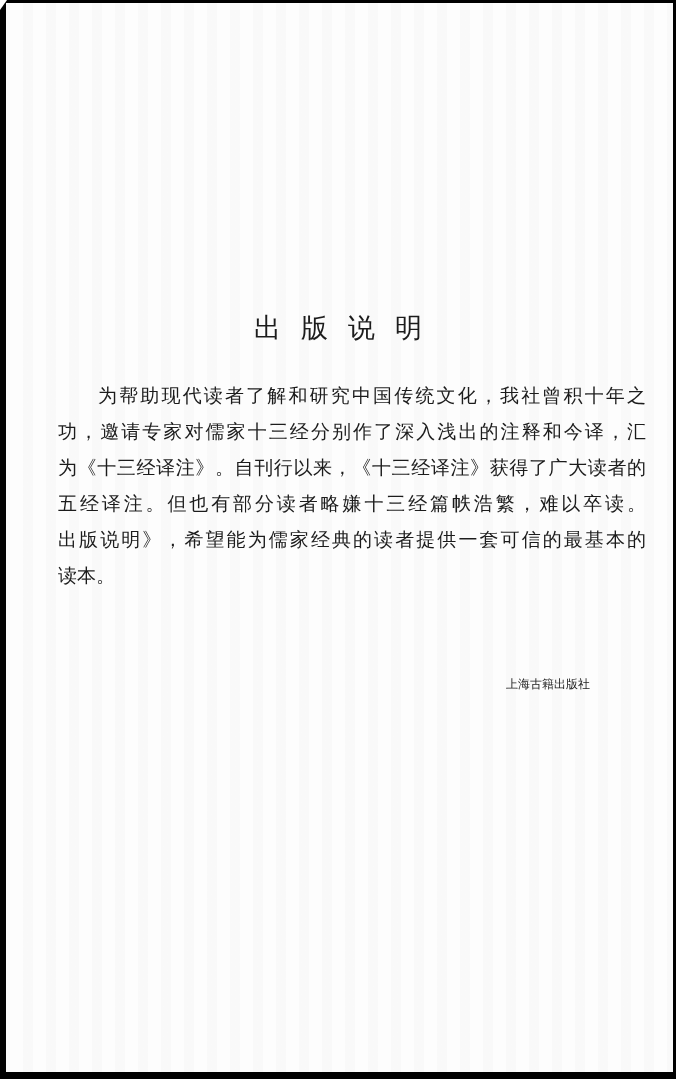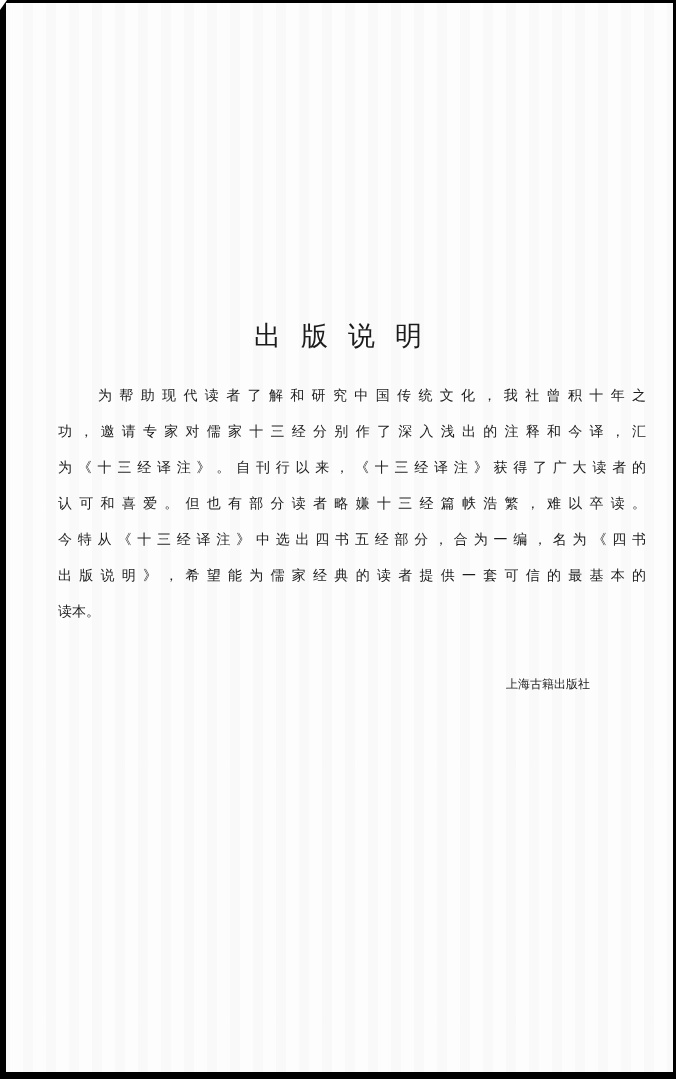--- a/index.html
+++ b/index.html
@@ -33,36 +33,36 @@
     position: absolute; left: 0; top: 0;
     width: 0; height: 0;
     border-top: 10px solid #fdfdfd;
     border-right: 7px solid transparent;
   }
 
   .title {
     position: absolute;
     left: 0; right: 0;
     top: 300px;
-    margin: 16px;
+    margin: 8px;
     text-align: center;
     font-size: 27px;
     font-weight: normal;
     line-height: 40px;
     letter-spacing: 20px;
     text-indent: 20px; 
     white-space: nowrap;
   }
 
   .body-text {
     position: absolute;
     left: 58px;
     top: 378px;
     width: 588px;
-    font-size: 14px;
+    font-size: 19px;
     line-height: 36px;
   }
   .body-text .line {
     text-align: justify;
     text-align-last: justify;
     height: 36px;
     overflow: hidden;
   }
   .body-text .line:first-child {
     text-indent: 40px;
@@ -95,22 +95,21 @@
   <div class="edge right"></div>
   <div class="edge bottom"></div>
   <div class="corner-notch"></div>
 
   <h1 class="title">出版说明</h1>
 
   <div class="body-text">
       <div class="line">为帮助现代读者了解和研究中国传统文化，我社曾积十年之</div>
       <div class="line">功，邀请专家对儒家十三经分别作了深入浅出的注释和今译，汇</div>
       <div class="line">为《十三经译注》。自刊行以来，《十三经译注》获得了广大读者的</div>
-      <div class="line">认可和喜爱。但也有部分读者略嫌十三经篇帙浩繁，难以卒读。</div>
-      <div class="line">今特从《十三经译注》中选出四书五经部分，合为一编，名为《四书</div>
+      <div class="line">五经译注。但也有部分读者略嫌十三经篇帙浩繁，难以卒读。</div>
       <div class="line">出版说明》，希望能为儒家经典的读者提供一套可信的最基本的</div>
       <div class="line">读本。</div>
     </div>
 
   <div class="signature">
     <div class="sig-line">上海古籍出版社</div>
   </div>
 
 </div>
 

